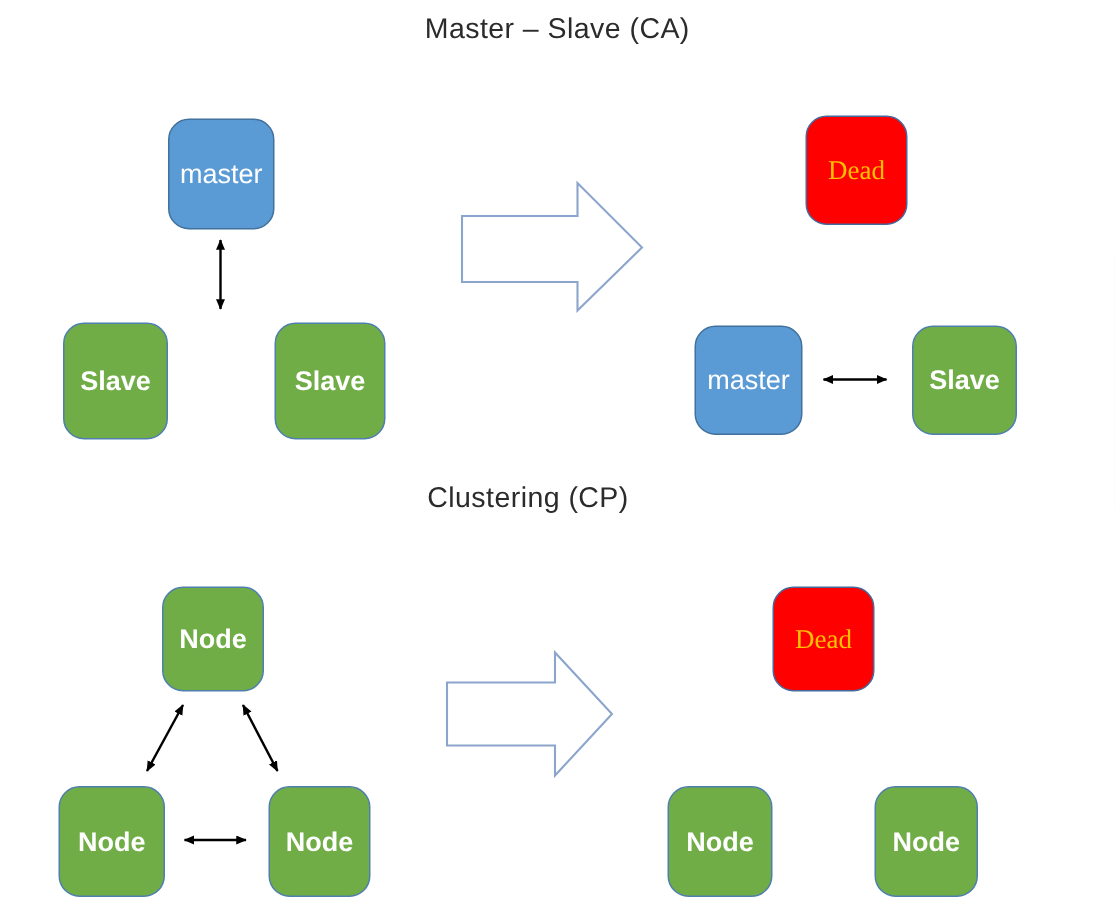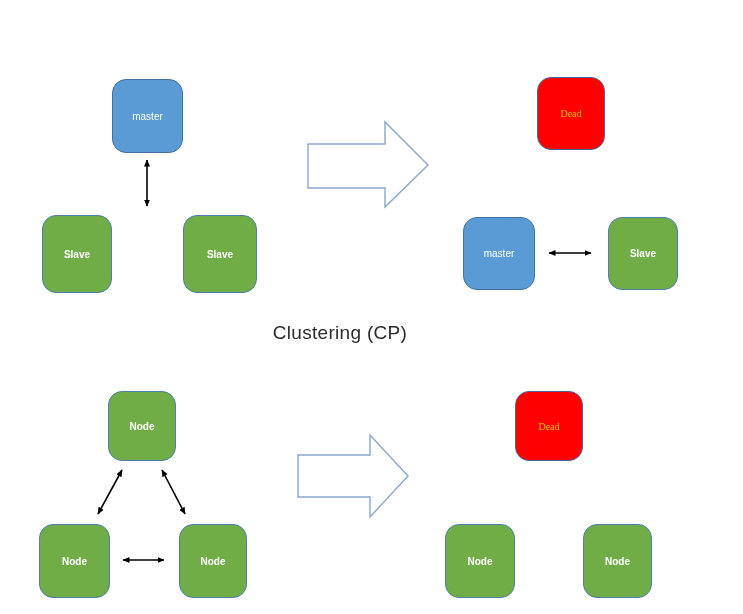--- a/index.html
+++ b/index.html
@@ -33,21 +33,21 @@
     font-size:19px;
     color:var(--title);
     text-align:center;
     letter-spacing:0.3px;
     white-space:nowrap;
   }
   .box{
     position:absolute;
     border-radius:14px;
     display:flex;align-items:center;justify-content:center;
-    font-size:10px;
+    font-size:18px;
     color:var(--box_label);
     box-sizing:border-box;
     border:1.5px solid transparent;
   }
   .box.blue{background:var(--box_blue);border-color:var(--box_blue_border);}
   .box.green{background:var(--box_green);border-color:var(--box_green_border);font-weight:bold;}
   .box.red{background:var(--box_red);border-color:var(--box_red_border);color:var(--dead_label);font-family:Liberation Serif, serif;}
 </style>
 </head>
 <body>
@@ -66,21 +66,22 @@
     <line class="conn" x1="549" y1="253" x2="591" y2="253" marker-start="url(#ah)" marker-end="url(#ah)"></line>
 
     <line class="conn" x1="122" y1="470" x2="98" y2="514" marker-start="url(#ah)" marker-end="url(#ah)"></line>
     <line class="conn" x1="162" y1="470" x2="185" y2="514" marker-start="url(#ah)" marker-end="url(#ah)"></line>
     <line class="conn" x1="123" y1="560" x2="164" y2="560" marker-start="url(#ah)" marker-end="url(#ah)"></line>
 
     <polygon class="bigarrow" points="308,144 385,144 385,122 428,165 385,207 385,188 308,188"></polygon>
     <polygon class="bigarrow" points="298,455 370,455 370,435 408,476 370,517 370,497 298,497"></polygon>
   </svg>
 
-  <div class="title" style="left:4px;width:672px;top:322px;">Clustering (CP)</div>
+  <div class="title" style="left:0;width:743px;top:9px;">Master – Slave (CA)</div>
+  <div class="title" style="left:16px;width:672px;top:322px;">Clustering (CP)</div>
 
   <div class="box blue" style="left:112px;top:79px;width:71px;height:74px;">master</div>
   <div class="box green" style="left:42px;top:215px;width:70px;height:78px;">Slave</div>
   <div class="box green" style="left:183px;top:215px;width:74px;height:78px;">Slave</div>
 
   <div class="box red" style="left:537px;top:77px;width:68px;height:73px;">Dead</div>
   <div class="box blue" style="left:463px;top:217px;width:72px;height:73px;">master</div>
   <div class="box green" style="left:608px;top:217px;width:70px;height:73px;">Slave</div>
 
   <div class="box green" style="left:108px;top:391px;width:68px;height:70px;">Node</div>

